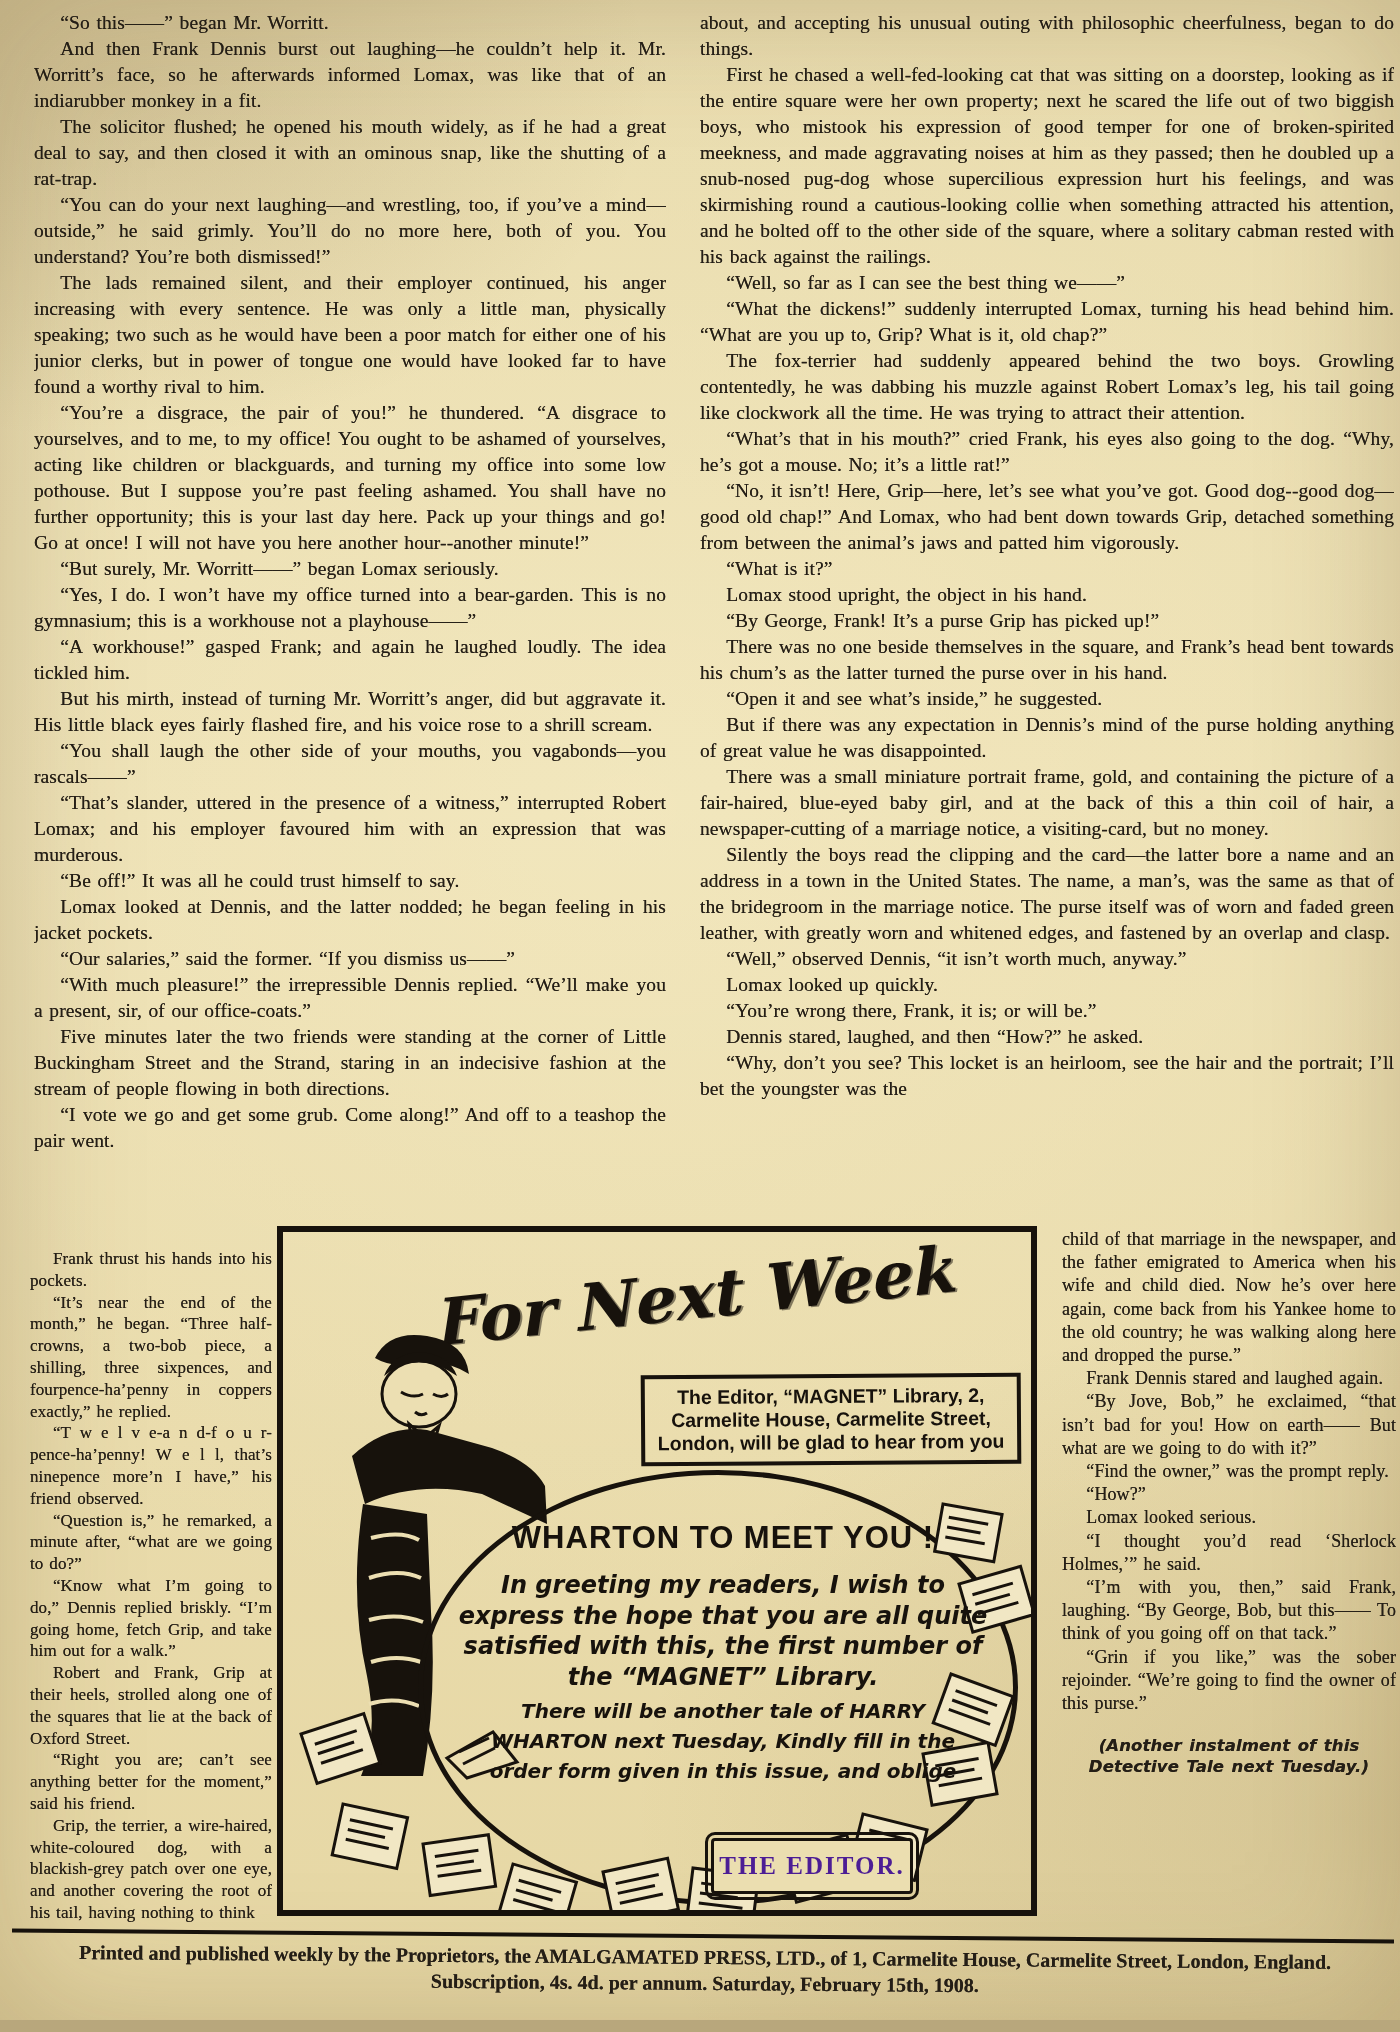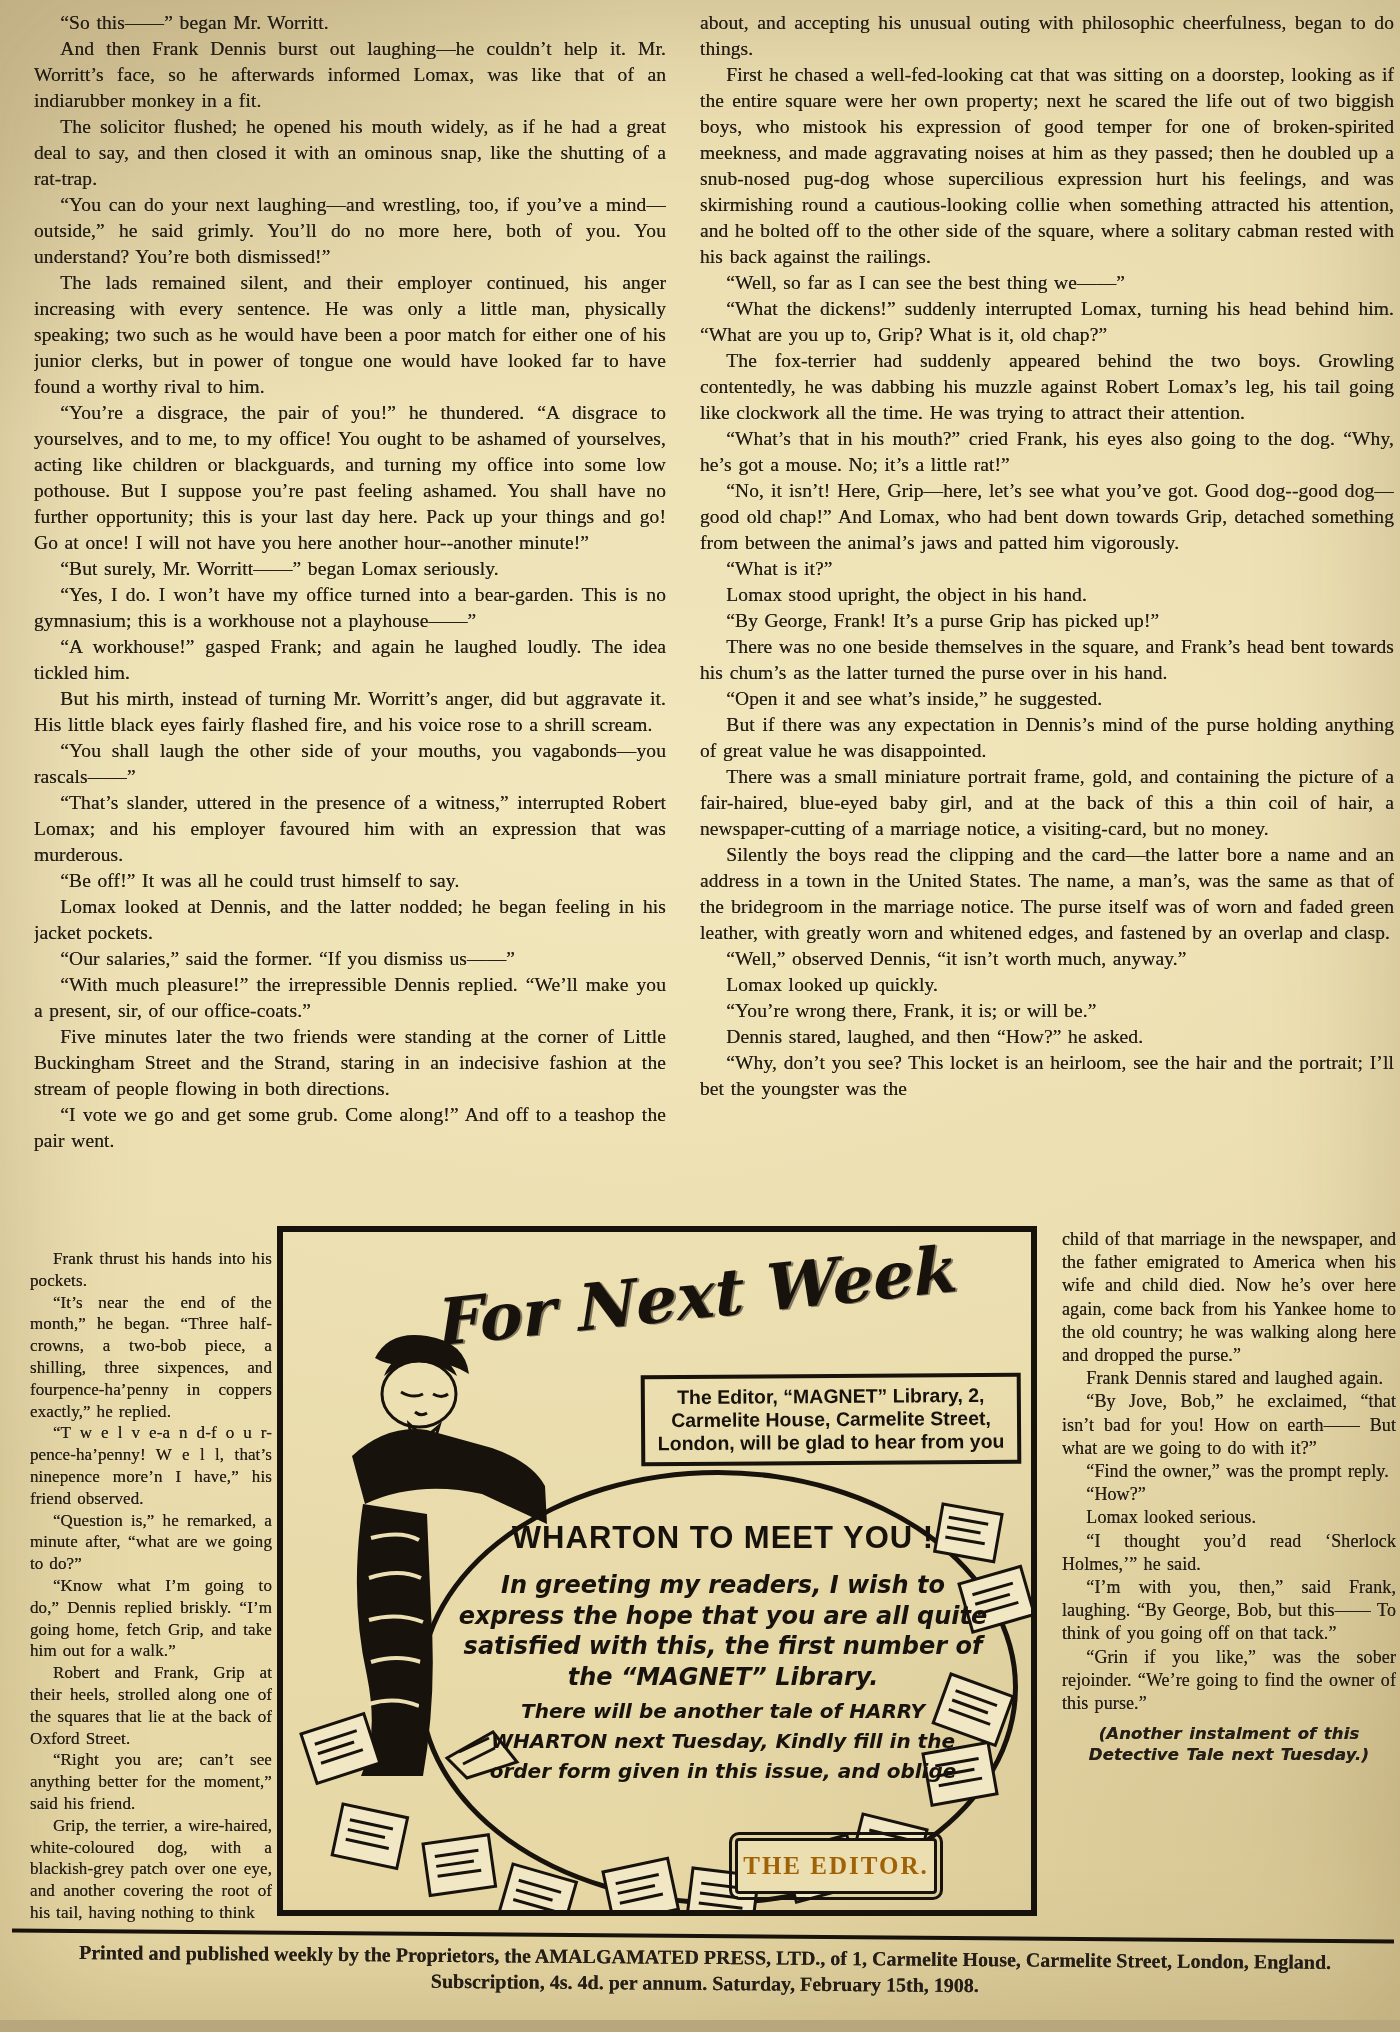--- a/index.html
+++ b/index.html
@@ -15,21 +15,21 @@
   }
   .col{position:absolute;text-align:justify;overflow:hidden;
        letter-spacing:.1px;word-spacing:1.6px;text-shadow:0 0 .4px rgba(36,30,22,.8);}
   .para{margin:0;text-indent:1.35em;}
   .cont-first .para:first-child{text-indent:0;}
   .col-left{left:34px;top:10px;width:632px;height:1208px;font-size:19.5px;line-height:26px;}
   .col-right{left:700px;top:10px;width:694px;height:1210px;font-size:19.5px;line-height:26px;}
   .col-left-narrow{left:30px;top:1248px;width:242px;height:682px;font-size:17px;line-height:21.8px;}
   .col-right-narrow{left:1062px;top:1228px;width:334px;height:704px;font-size:18px;line-height:23.2px;}
   .note{font-family:"DejaVu Sans",sans-serif;font-weight:bold;font-style:italic;
-        font-size:16.5px;line-height:21px;text-align:center;text-indent:0;margin-top:8px;}
+        font-size:16.5px;line-height:21px;text-align:center;text-indent:0;margin-top:20px;}
 
   .ad{position:absolute;left:277px;top:1226px;width:760px;height:690px;
       border:6px solid #17120c;box-sizing:border-box;}
   .ad-title{position:absolute;left:120px;top:26px;width:590px;text-align:center;
       transform:rotate(-6deg) skewX(-4deg);
       font-family:"DejaVu Serif",serif;font-style:italic;font-weight:bold;
       font-size:64px;color:#17120c;text-shadow:2px 1px 0 rgba(23,18,12,.5);}
   .editor-art{position:absolute;left:14px;top:96px;width:250px;height:470px;}
   .ad-circle{position:absolute;left:135px;top:238px;width:590px;height:425px;
       border:5px solid #17120c;border-radius:50%;}
@@ -42,21 +42,21 @@
       font-family:"Liberation Sans",sans-serif;font-weight:bold;font-size:31px;
       letter-spacing:1px;color:#17120c;}
   .ad-body{position:absolute;text-align:center;color:#17120c;
       font-family:"DejaVu Sans",sans-serif;font-weight:bold;font-style:italic;}
   .ad-body1{left:172px;top:338px;width:536px;font-size:24px;line-height:30.5px;}
   .ad-body2{left:192px;top:464px;width:496px;font-size:20px;line-height:30px;}
   .ad-editor-box{position:absolute;left:428px;top:606px;width:196px;height:50px;
       background:#ebdeb0;border:3px solid #17120c;outline:3px solid #17120c;outline-offset:3px;
       border-radius:4px;display:flex;align-items:center;justify-content:center;
       font-family:"Liberation Serif",serif;font-weight:bold;font-size:25px;
-      letter-spacing:2px;color:#a16207;z-index:4;margin-left:24px;}
+      letter-spacing:2px;color:#4c1d95;z-index:4;}
   .ad-circle{z-index:1}.papers{z-index:2}.ad-headline,.ad-body{z-index:3}
 
   .footer-rule{position:absolute;left:12px;top:1934px;width:1382px;height:4px;
       background:#17120c;transform:rotate(.45deg);}
   .footer{position:absolute;left:70px;top:1944px;width:1270px;margin:0;text-align:center;
       font-family:"Liberation Serif",serif;font-weight:bold;font-size:20px;line-height:26px;
       transform:rotate(.45deg);text-shadow:0 0 .4px rgba(36,30,22,.8);}
 </style>
 </head>
 <body>

